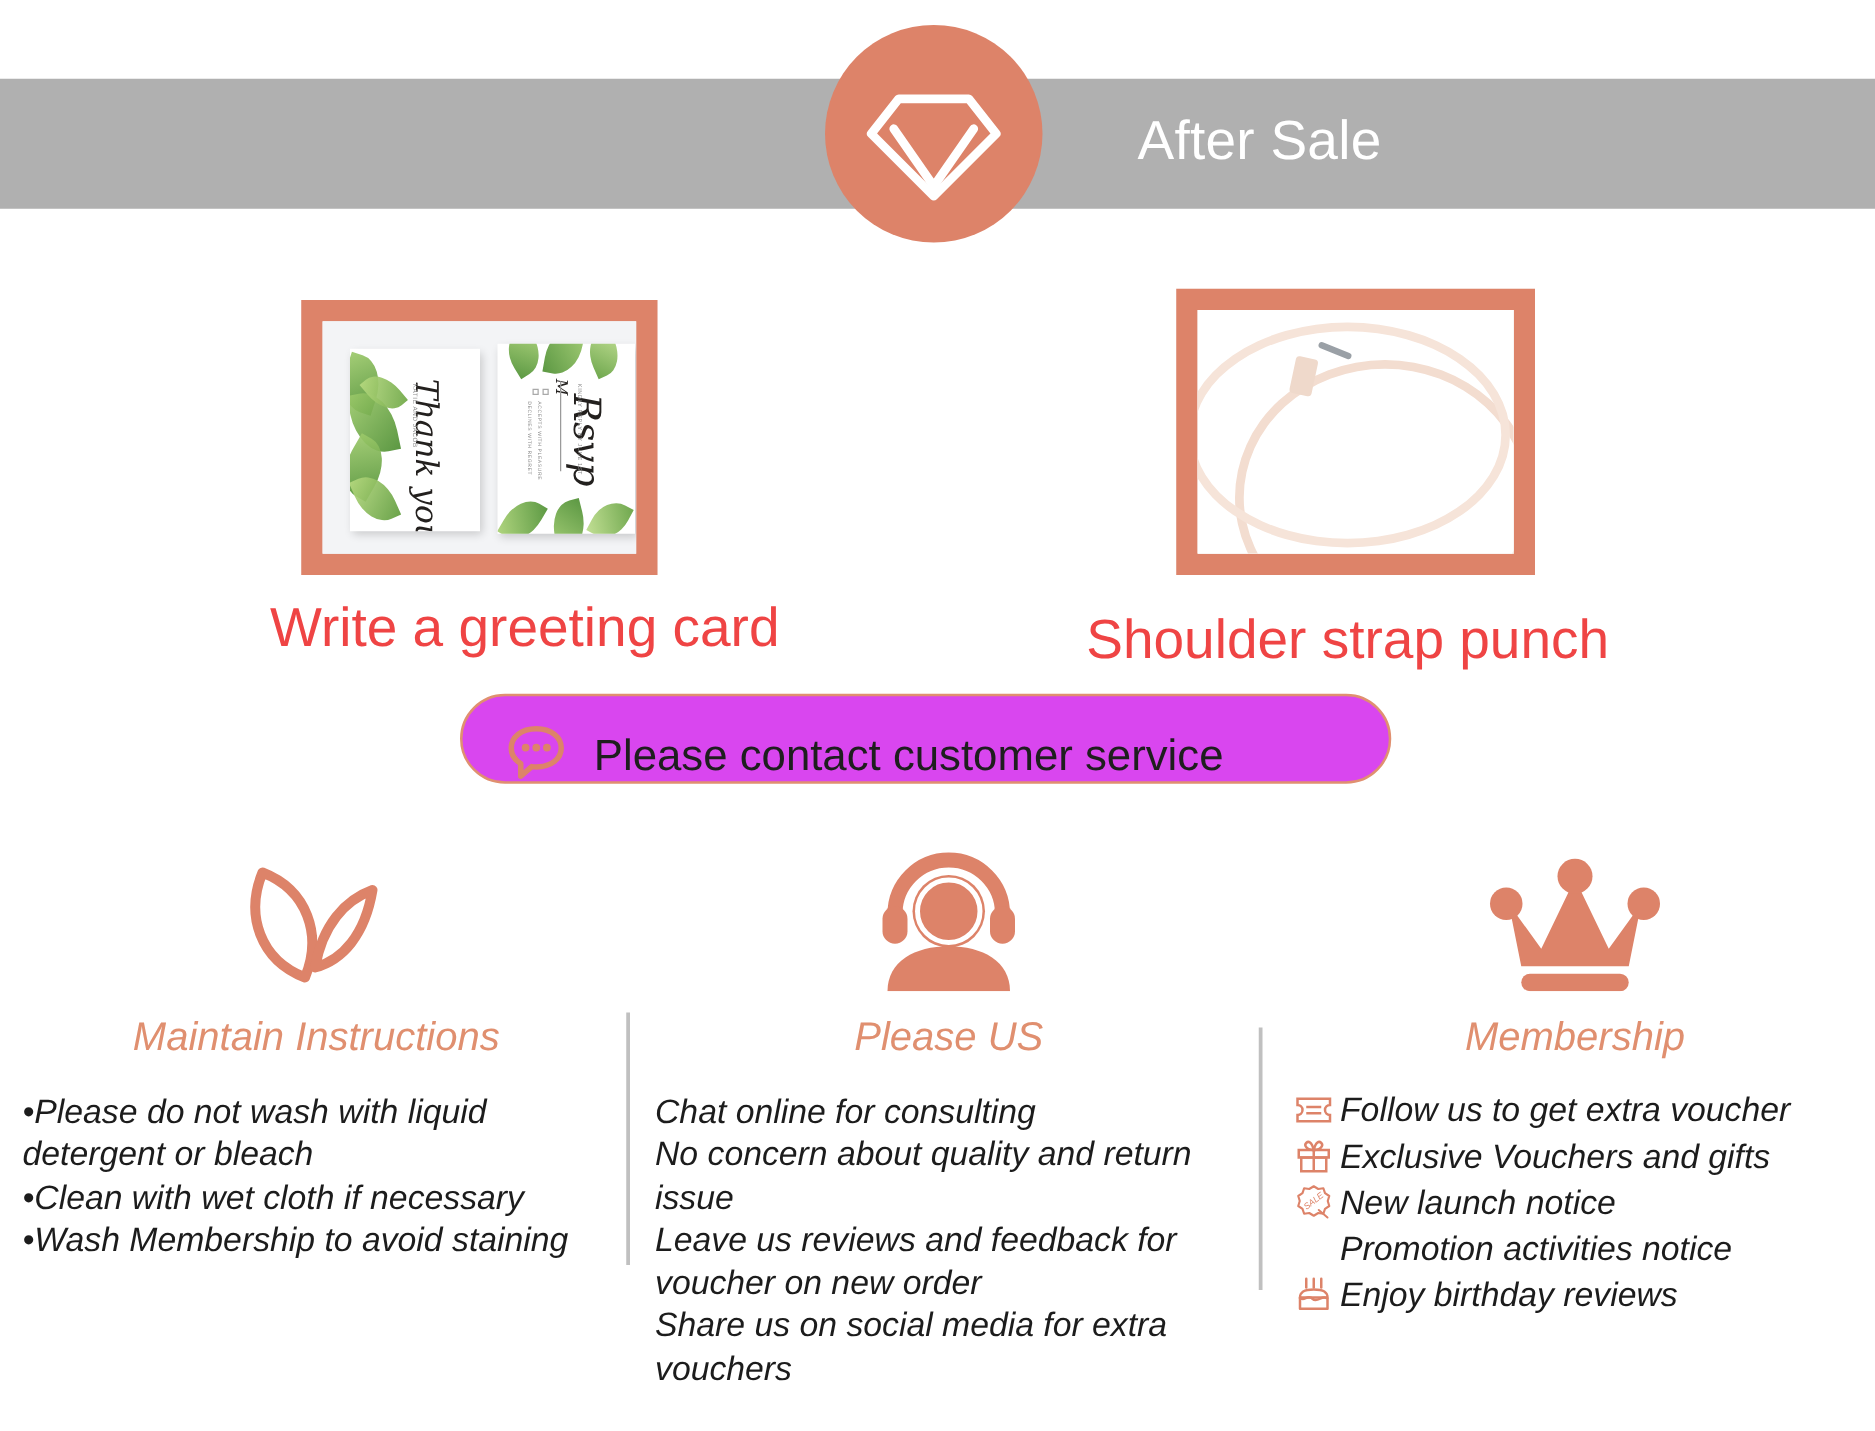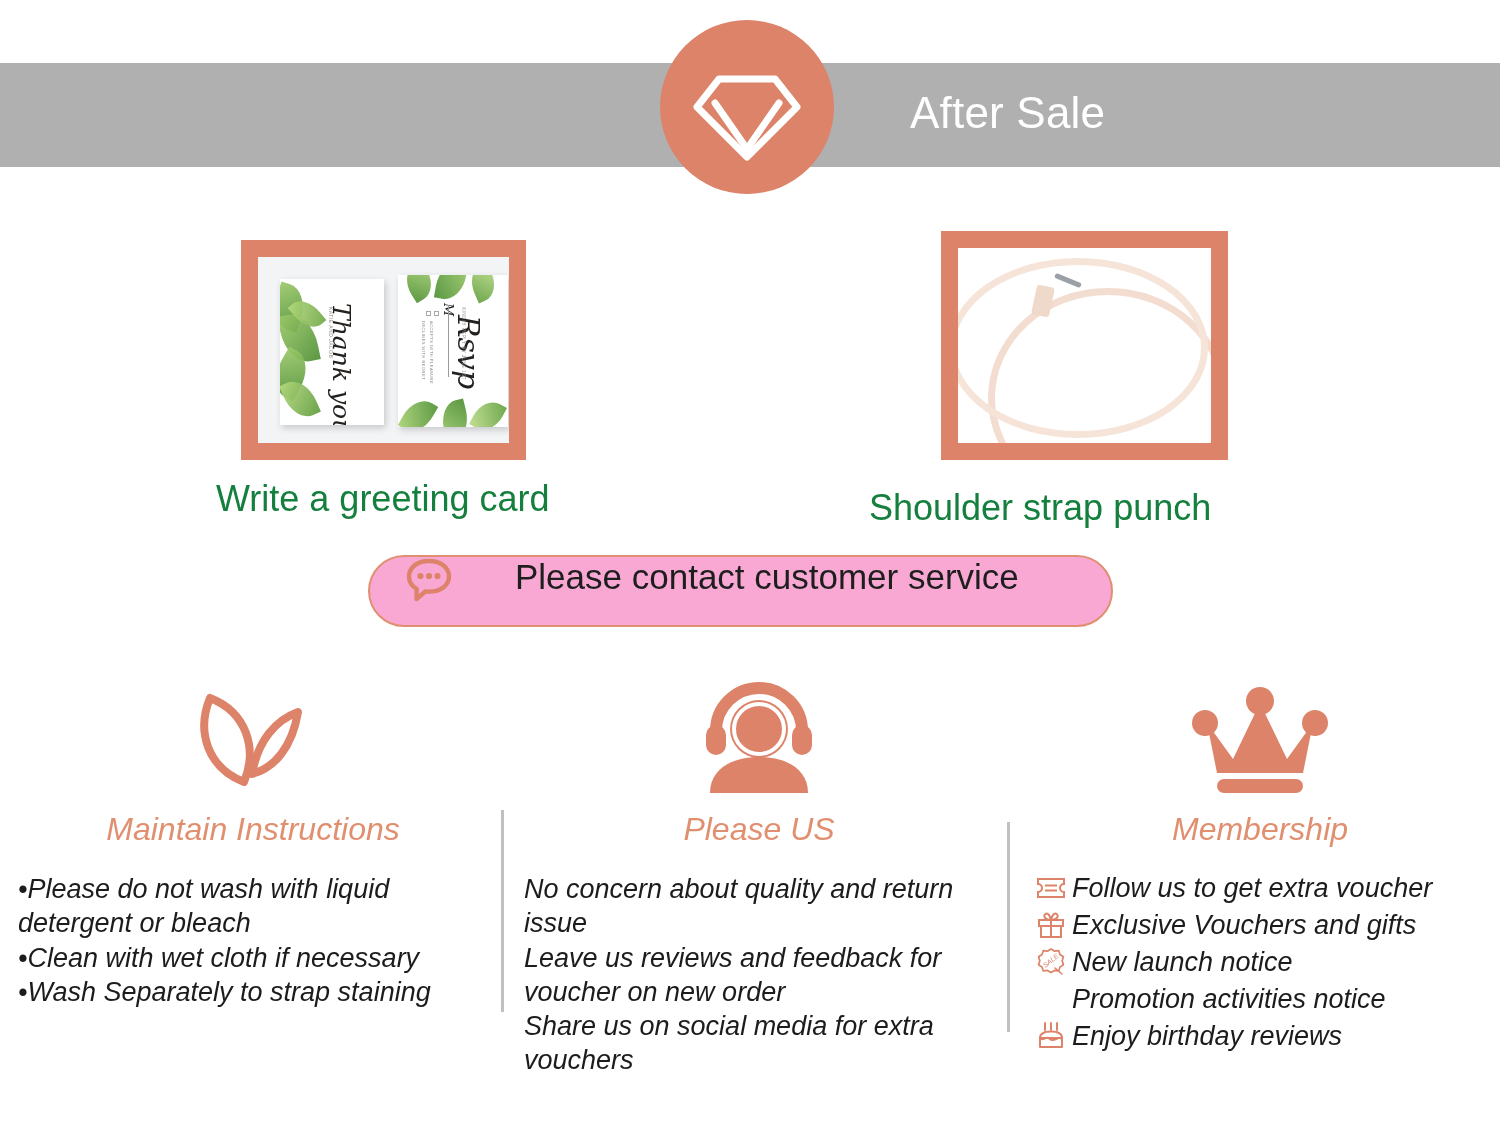--- a/index.html
+++ b/index.html
@@ -120,38 +120,37 @@
   }
   .st-pin {
     position: absolute;
     background: #9aa0a6;
     border-radius: 3px;
   }
 
   
   .caption {
     position: absolute;
-    font-size: 36px;
-    color: #15803d;
+    font-size: 44px;
+    color: #ef4444;
     white-space: nowrap;
   }
   .caption-card  { left: 216px; top: 478px; }
   .caption-strap { left: 869px; top: 487px; }
 
   
   .contact-pill {
     position: absolute;
     left: 368px; top: 555px;
     width: 745px; height: 72px;
     border: 2px solid #e09070;
     border-radius: 36px;
-    background: #f9a8d4;
+    background: #d946ef;
     display: flex;
-    align-items: flex-start;
-    gap: 40px;
+    align-items: flex-end;
   }
   .pill-icon { margin-left: 35px; width: 48px; height: 46px; flex: none; }
   .pill-text {
     margin-left: 22px;
     font-size: 35px;
     color: #1e1e1e;
     white-space: nowrap;
   }
 
   
@@ -277,37 +276,38 @@
       <div class="col-icon">
         <svg width="130" height="110" viewBox="0 0 130 110" aria-hidden="true">
           <path d="M22 16 C58 30 70 66 56 100 C20 86 8 50 22 16 Z" fill="none" stroke="#dd8369" stroke-width="8" stroke-linejoin="round"></path>
           <path d="M110 30 C104 66 86 86 64 92 C70 58 88 38 110 30 Z" fill="none" stroke="#dd8369" stroke-width="8" stroke-linejoin="round" stroke-linecap="round"></path>
         </svg>
       </div>
       <div class="col-title">Maintain Instructions</div>
       <div class="col-body">
         <p>•Please do not wash with liquid detergent or bleach</p>
         <p>•Clean with wet cloth if necessary</p>
-        <p>•Wash Separately to strap staining</p>
+        <p>•Wash Membership to avoid staining</p>
       </div>
     </div>
 
     <div class="col col-2">
       <div class="col-icon">
         <svg width="122" height="112" viewBox="0 0 122 112" aria-hidden="true">
           <path d="M18 58 L18 50 A43 43 0 0 1 104 50 L104 58" fill="none" stroke="#dd8369" stroke-width="12" stroke-linecap="round"></path>
           <rect x="8" y="44" width="20" height="30" rx="10" fill="#dd8369"></rect>
           <rect x="94" y="44" width="20" height="30" rx="10" fill="#dd8369"></rect>
           <circle cx="61" cy="48" r="29" fill="#dd8369"></circle>
           <path d="M12 112 C12 88 34 76 61 76 C88 76 110 88 110 112 Z" fill="#dd8369"></path>
           <circle cx="61" cy="48" r="25" fill="none" stroke="#ffffff" stroke-width="4"></circle>
         </svg>
       </div>
       <div class="col-title">Please US</div>
       <div class="col-body">
+        <p>Chat online for consulting</p>
         <p>No concern about quality and return issue</p>
         <p>Leave us reviews and feedback for voucher on new order</p>
         <p>Share us on social media for extra vouchers</p>
       </div>
     </div>
 
     <div class="col col-3">
       <div class="col-icon">
         <svg width="150" height="112" viewBox="0 0 150 112" aria-hidden="true">
           <path d="M22 42 L48 78 L75 22 L102 78 L128 42 L118 92 L32 92 Z" fill="#dd8369"></path>

